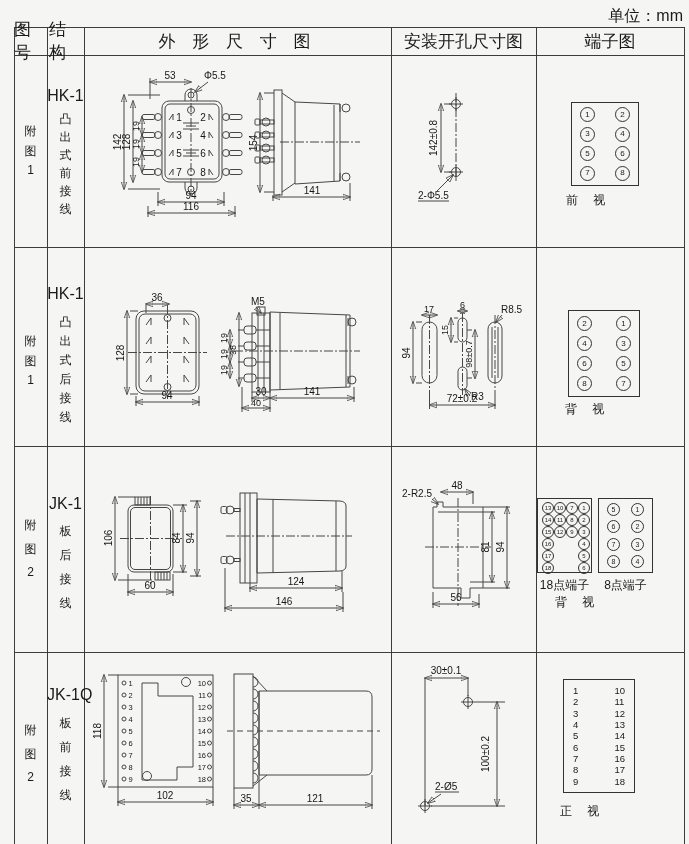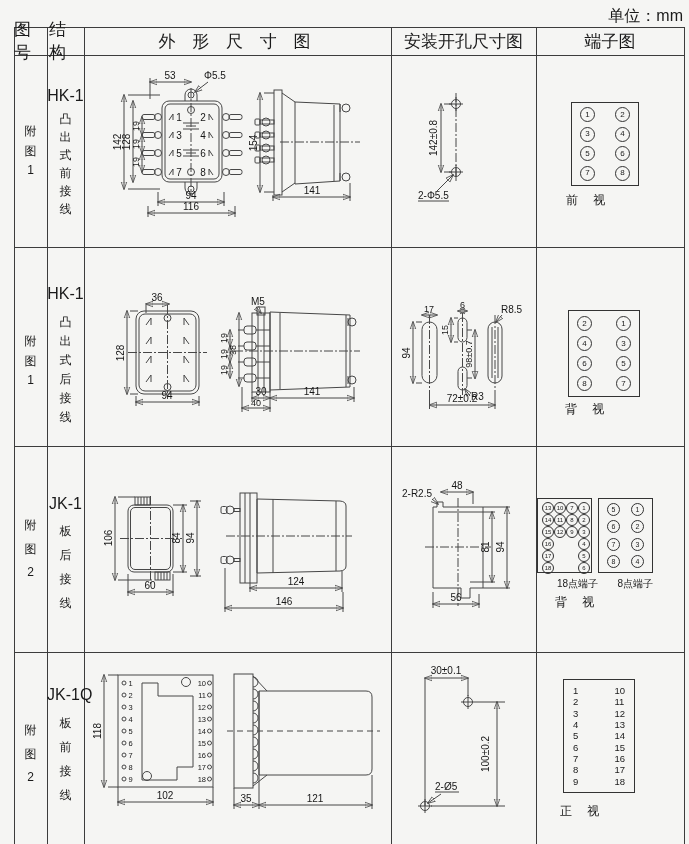--- a/index.html
+++ b/index.html
@@ -17,21 +17,21 @@
 .ds{stroke-dasharray:6 4}
 .tbox{position:absolute;border:1.4px solid #333;box-sizing:border-box;display:flex;flex-direction:column;justify-content:space-evenly}
 .trow{display:flex;justify-content:space-between;padding:0 8px}
 .circ{width:13px;height:13px;border:1px solid #333;border-radius:50%;display:flex;align-items:center;justify-content:center;font-size:8px;line-height:1}
 .g18{position:absolute;border:1.2px solid #333;box-sizing:border-box;display:grid;grid-template-columns:repeat(4,1fr);align-items:center;justify-items:center;padding:3px 4px}
 .c18{width:10px;height:10px;border:1px solid #333;border-radius:50%;display:flex;align-items:center;justify-content:center;font-size:6px;line-height:1}
 .c18.empty{border:none}
 .g8{position:absolute;border:1.2px solid #333;box-sizing:border-box;display:flex;flex-direction:column;justify-content:space-evenly}
 .g8 .trow{padding:0 8px}
 .c8{width:11px;height:11px;border:1px solid #333;border-radius:50%;display:flex;align-items:center;justify-content:center;font-size:7px;line-height:1}
-.cap{position:absolute;text-align:right;font-size:10px}
+.cap{position:absolute;text-align:center;font-size:12px}
 .view{position:absolute;font-size:12px;letter-spacing:6px}
 .nbox{position:absolute;border:1.2px solid #333;box-sizing:border-box;display:flex;justify-content:space-between;padding:6px 9px}
 .ncol{display:flex;flex-direction:column;justify-content:space-between;font-size:9.5px;line-height:1}
 </style>
 </head>
 <body>
 
 <div class="page">
 
   <div class="lbl" style="top:6px;right:6px">单位：mm</div>

